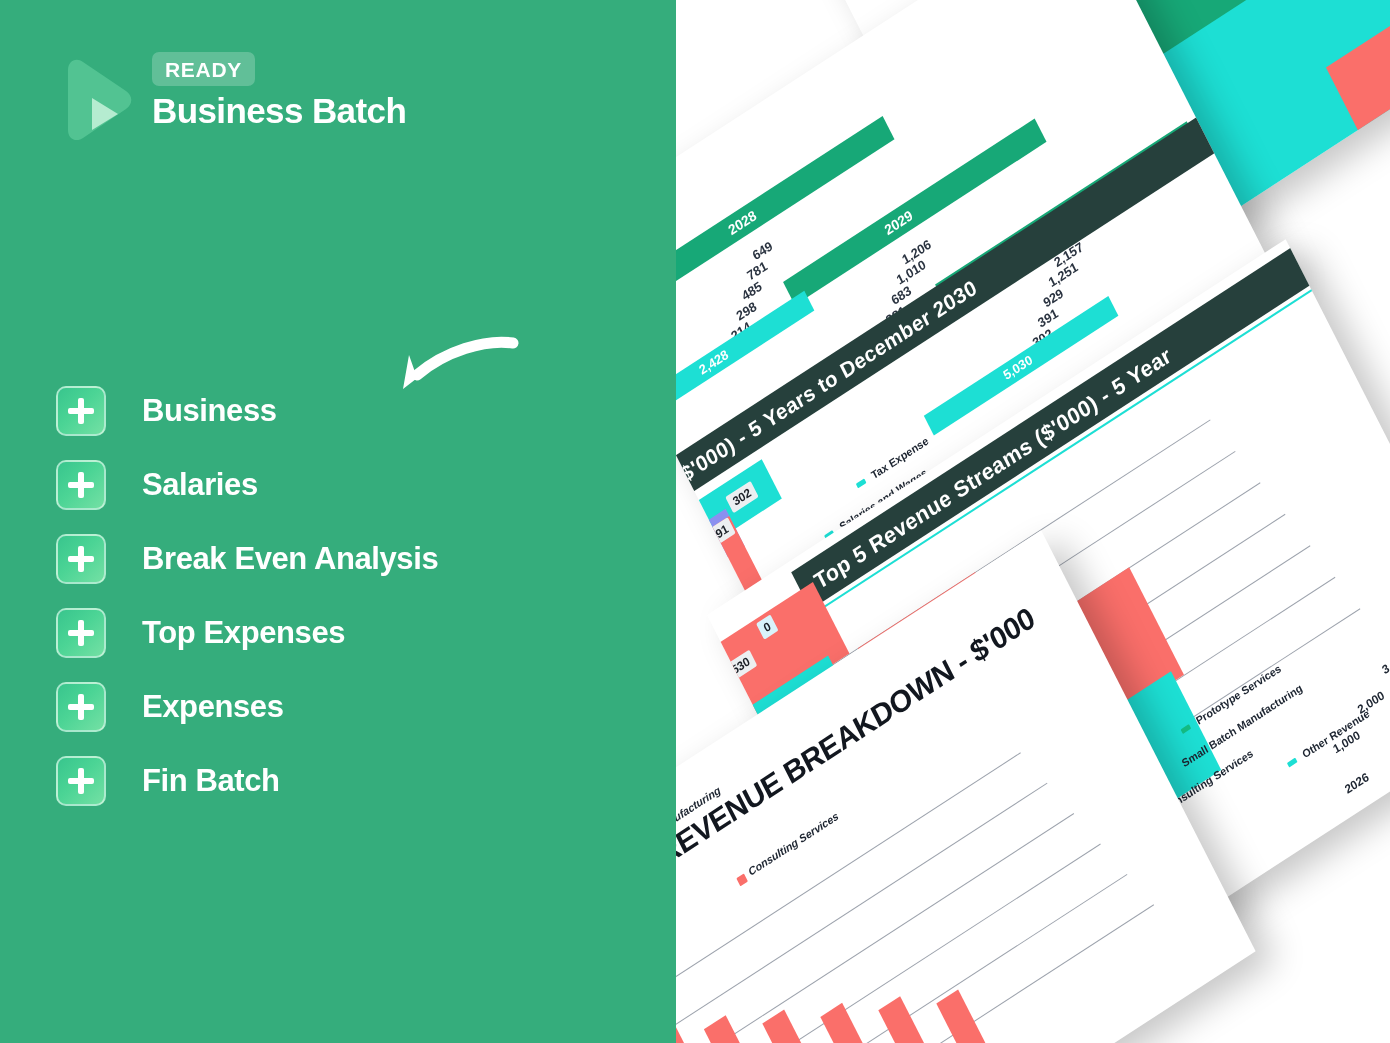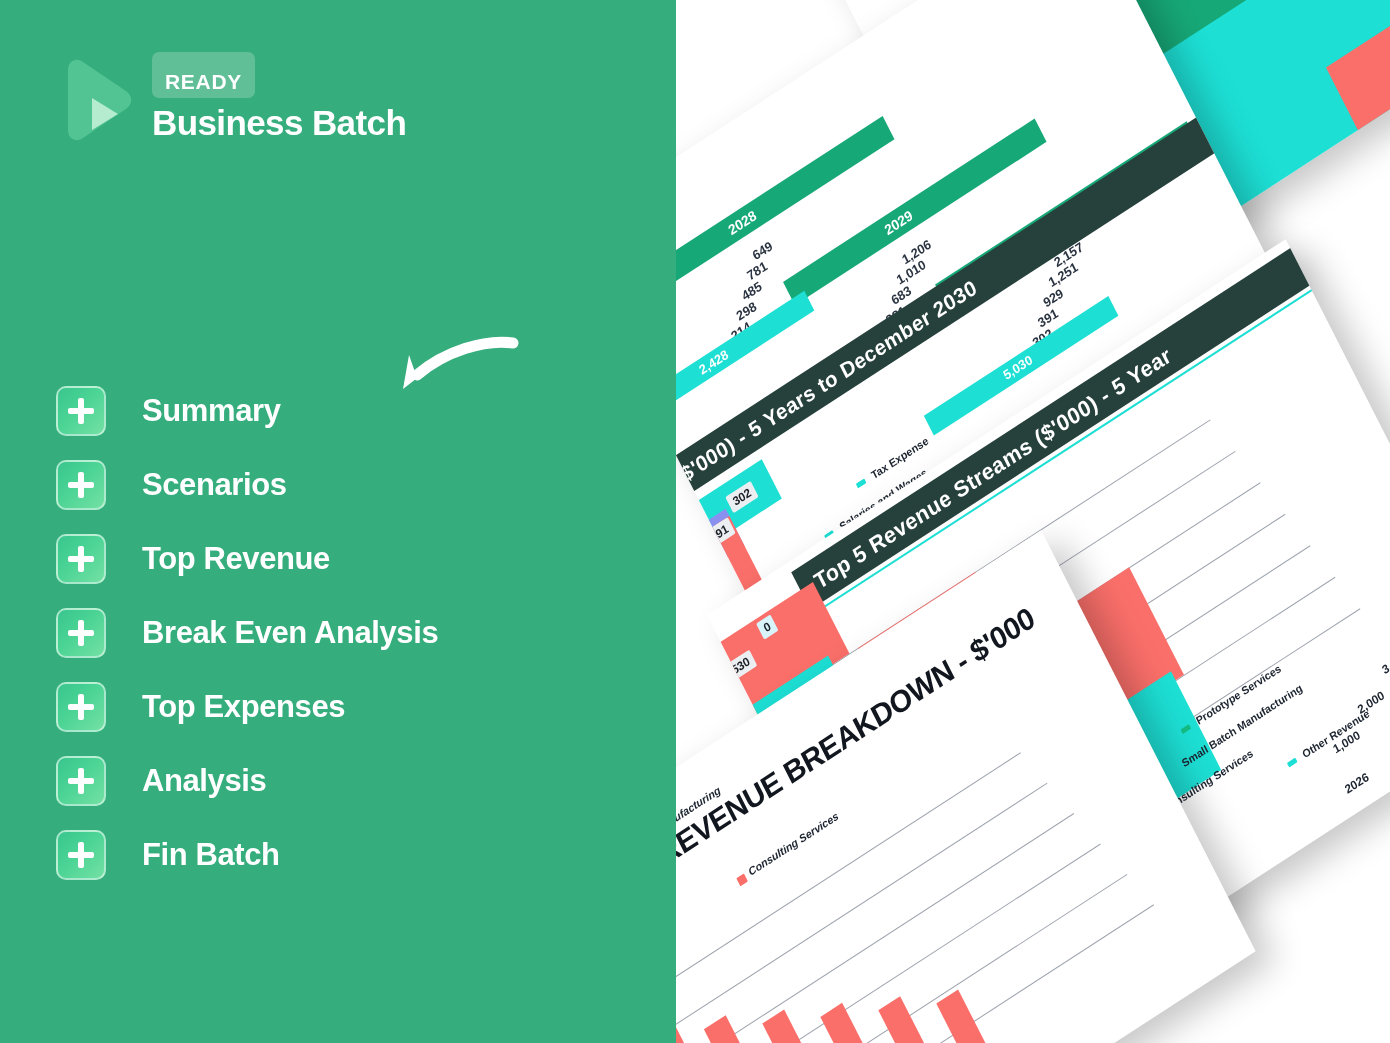--- a/index.html
+++ b/index.html
@@ -14,21 +14,21 @@
     background:#35ad7c; z-index:40;
   }
 
   
   .logo-row { position:absolute; left:60px; top:52px; width:430px; height:100px; }
   .logo-mark { position:absolute; left:0; top:6px; width:74px; height:82px; }
   .logo-text-block { position:absolute; left:92px; top:0; }
   .ready-badge {
     display:inline-block; background:rgba(255,255,255,0.22);
     color:#ffffff; font-size:21px; font-weight:bold; letter-spacing:.7px;
-    padding:19px 13px 6px; border-radius:7px; line-height:1;
+    padding:7px 13px 6px; border-radius:7px; line-height:1;
   }
   .brand-name {
     color:#ffffff; font-size:35px; font-weight:bold; letter-spacing:-0.6px;
     margin-top:7px; line-height:1.05; white-space:nowrap;
   }
 
   
   .headline {
     position:absolute; left:58px; top:243px; width:560px;
     color:#ffffff; font-size:67px; font-weight:bold; letter-spacing:-1.6px;
@@ -280,47 +280,43 @@
       <svg viewBox="0 0 135 85" width="135" height="85">
         <path d="M128 18 C100 14 60 26 32 50" stroke="#ffffff" stroke-width="11" fill="none" stroke-linecap="round"></path>
         <path d="M18 64 L24 30 L30 47 L49 40 Z" fill="#ffffff"></path>
       </svg>
     </div>
 
     <div class="feature-list">
 
       <div class="feature-item">
         <div class="plus-box"></div>
-        <div class="feature-label">Summary</div>
-      </div>
-
-
-      <div class="feature-item">
-        <div class="plus-box"></div>
-        <div class="feature-label">Scenarios</div>
-      </div>
-
-      <div class="feature-item">
-        <div class="plus-box"></div>
-        <div class="feature-label">Top Revenue</div>
-      </div>
+        <div class="feature-label">Business</div>
+      </div>
+
+
+      <div class="feature-item">
+        <div class="plus-box"></div>
+        <div class="feature-label">Salaries</div>
+      </div>
+
 
       <div class="feature-item">
         <div class="plus-box"></div>
         <div class="feature-label">Break Even Analysis</div>
       </div>
 
       <div class="feature-item">
         <div class="plus-box"></div>
         <div class="feature-label">Top Expenses</div>
       </div>
 
       <div class="feature-item">
         <div class="plus-box"></div>
-        <div class="feature-label">Analysis</div>
+        <div class="feature-label">Expenses</div>
       </div>
 
       <div class="feature-item">
         <div class="plus-box"></div>
         <div class="feature-label">Fin Batch</div>
       </div>
 
     </div>
   </div>
 

